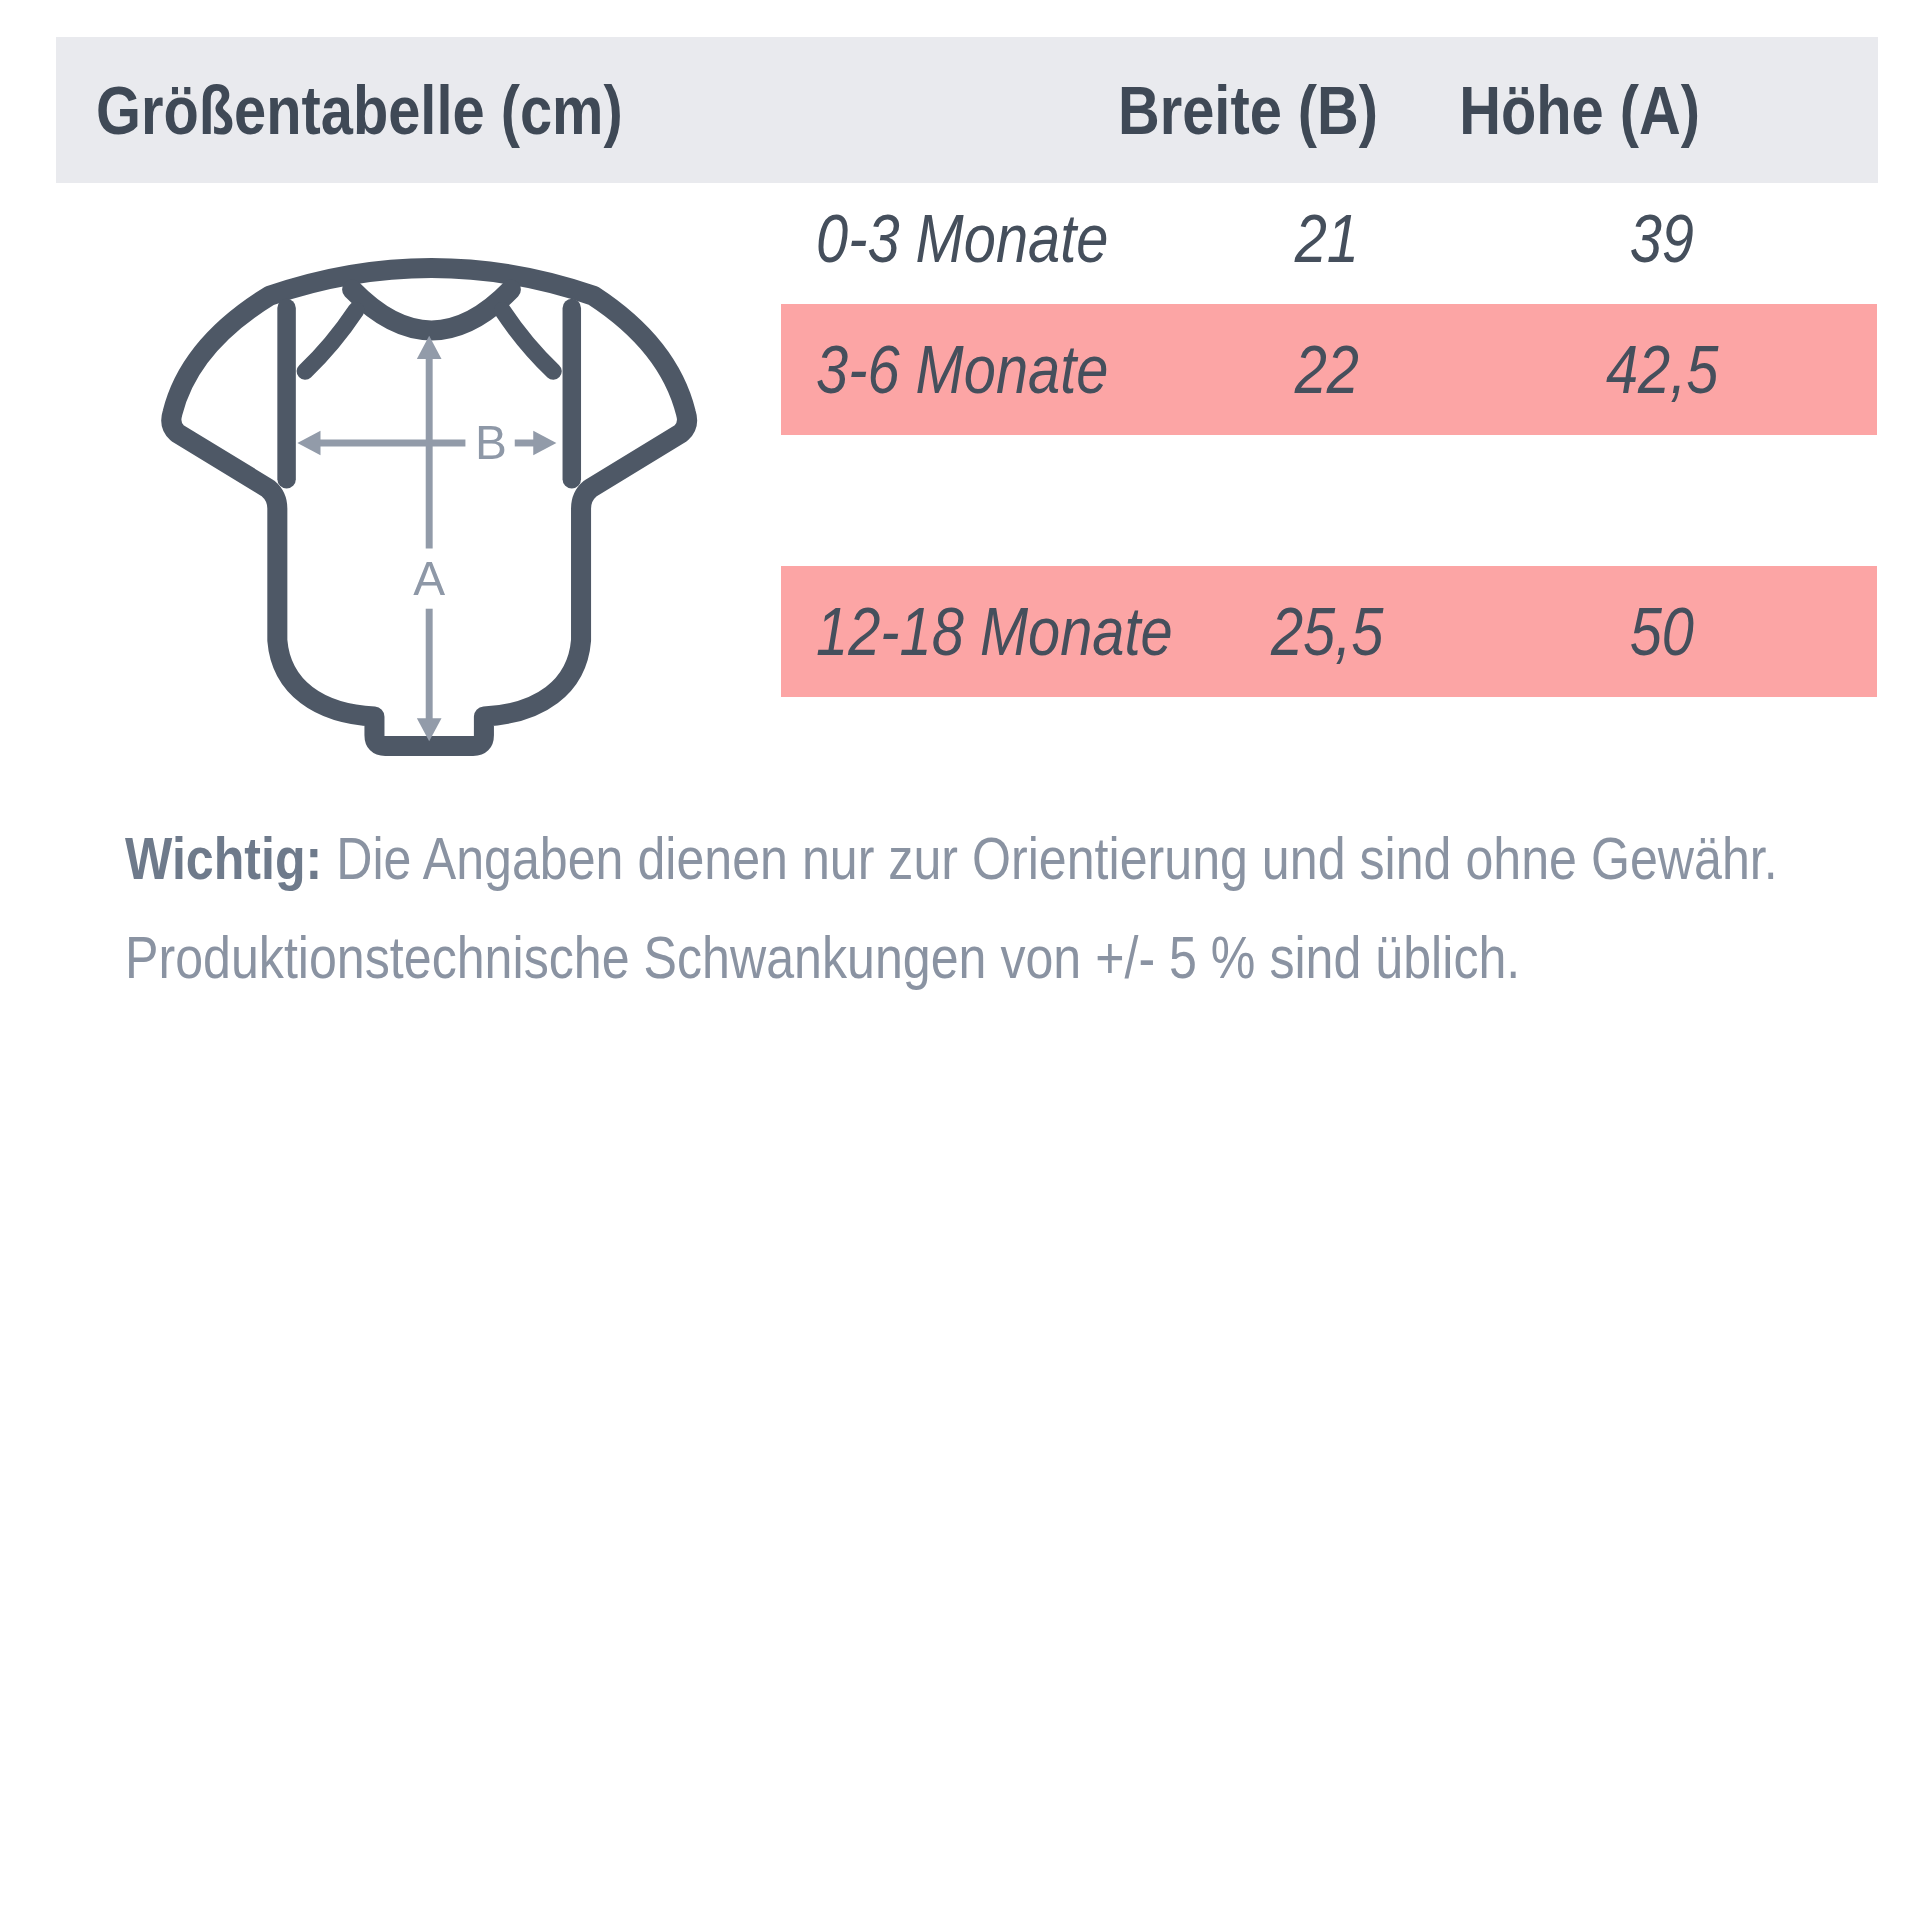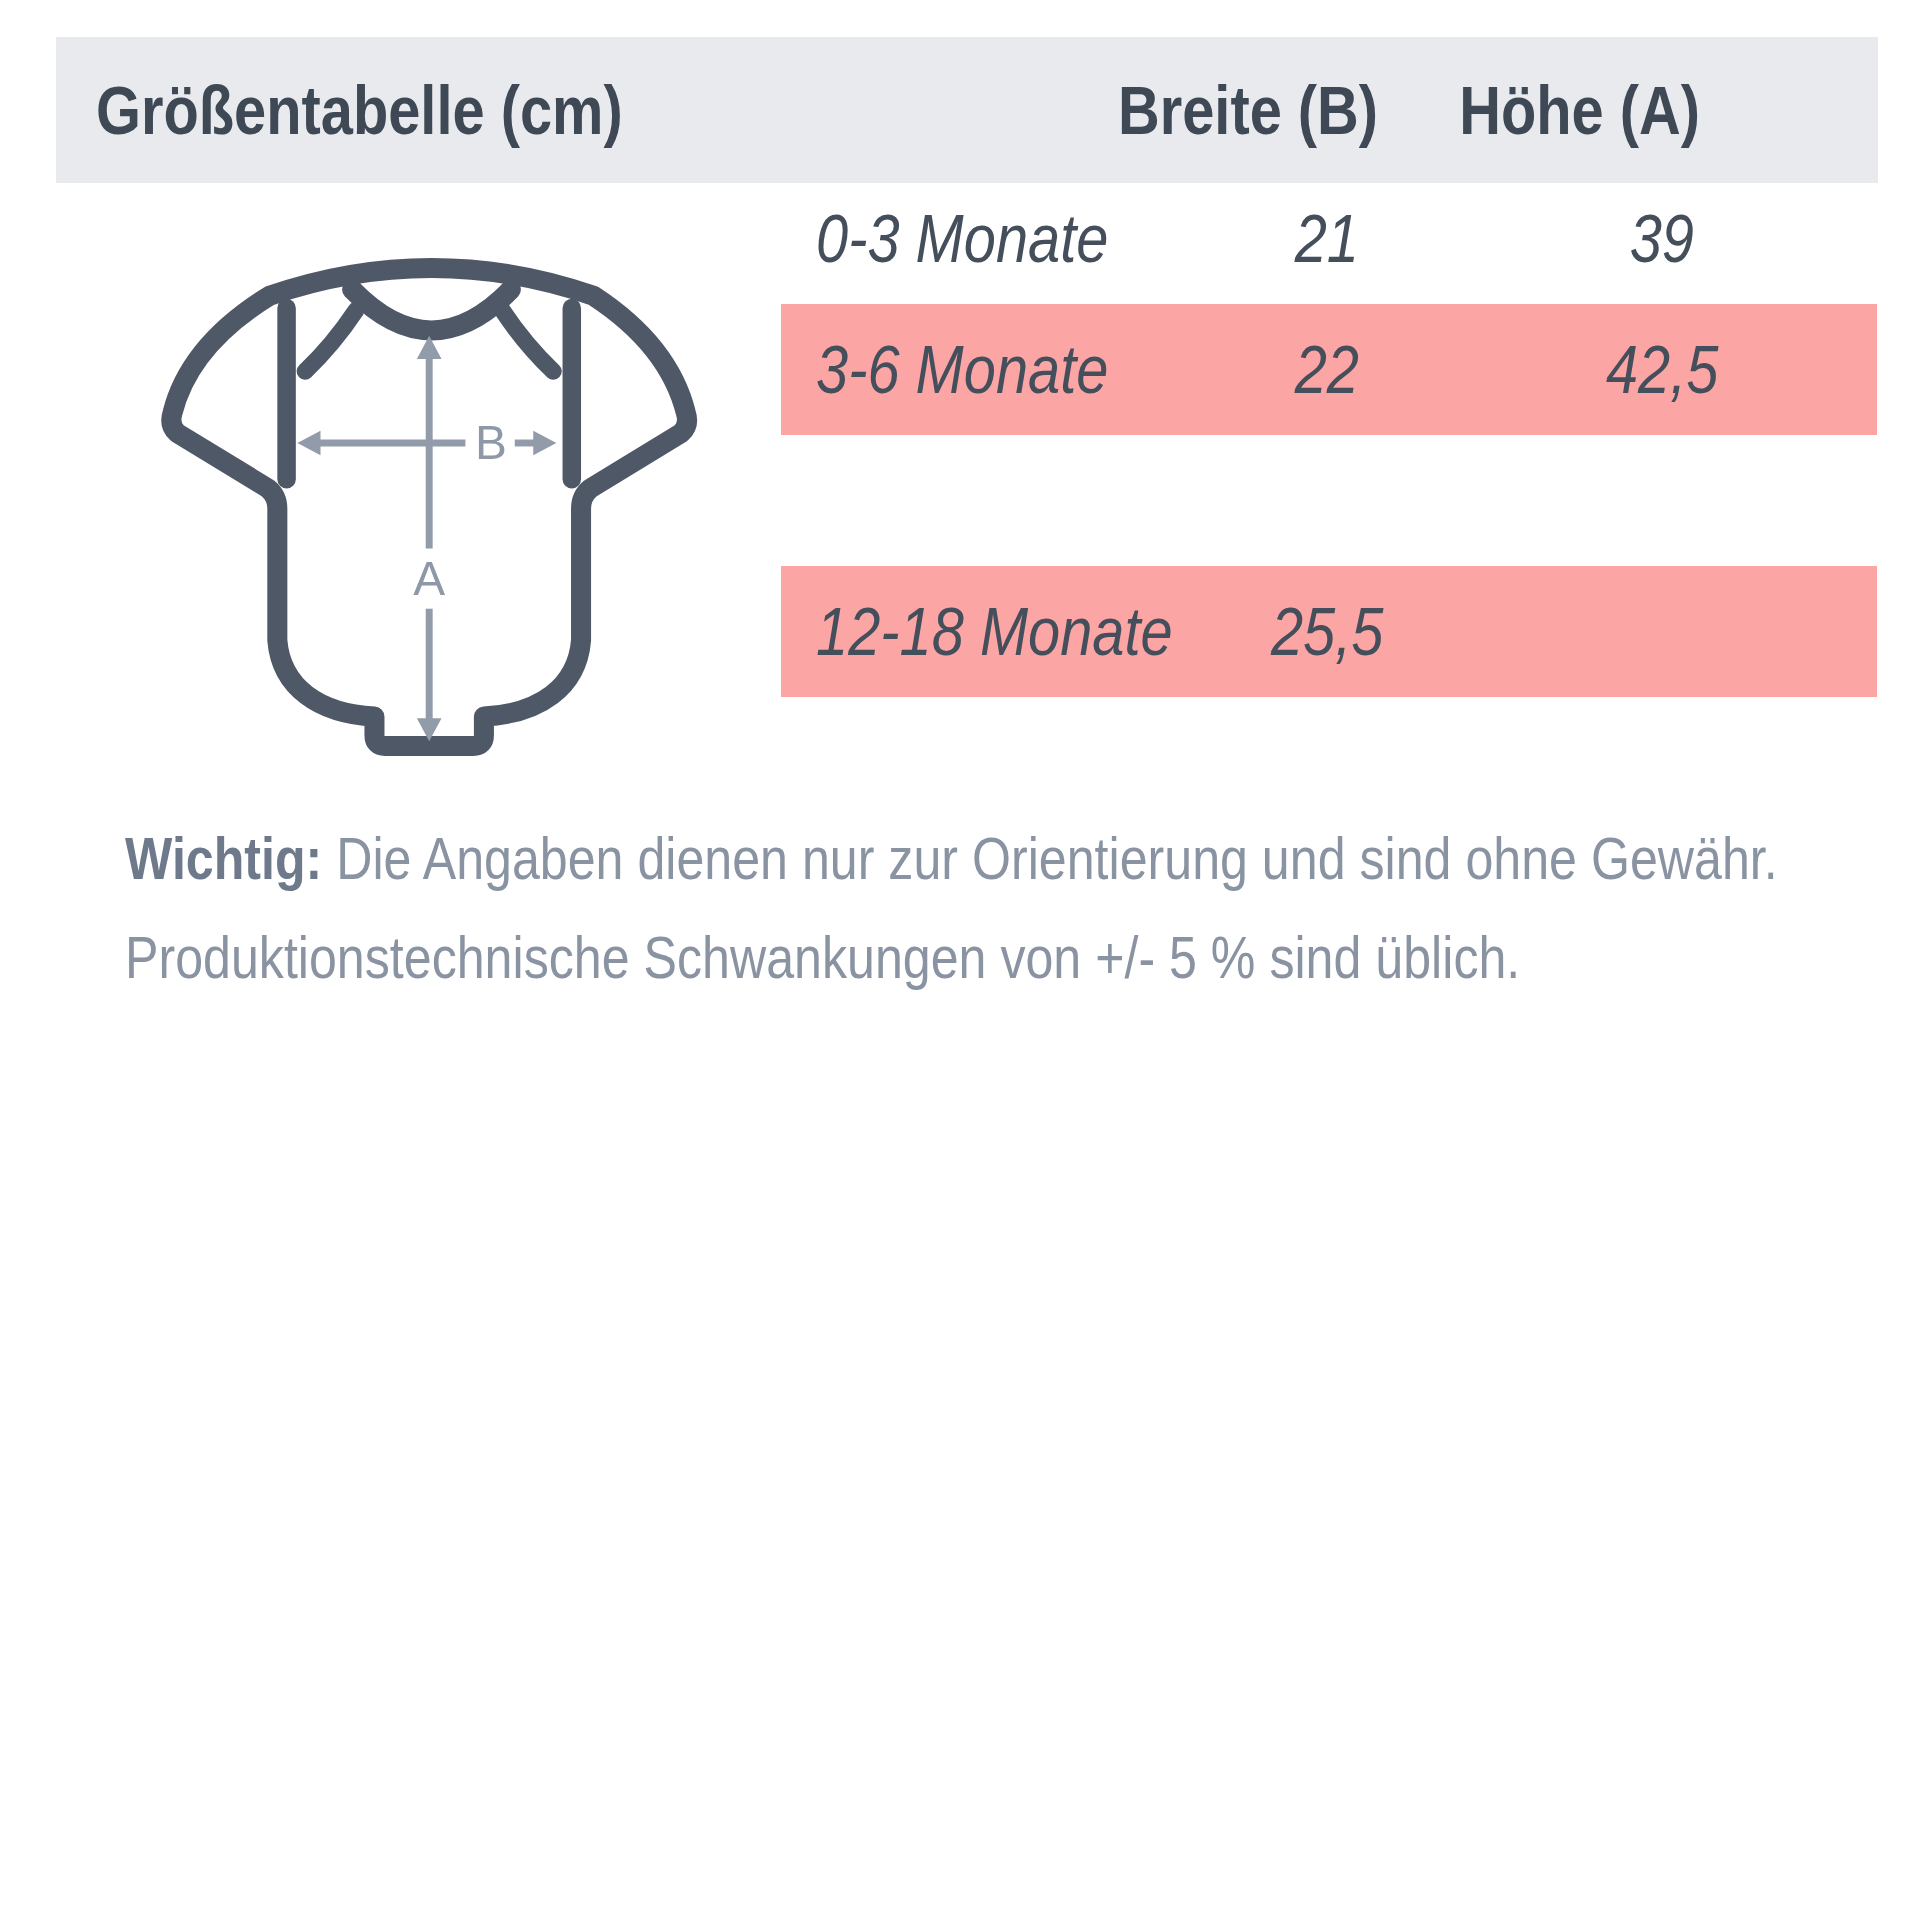--- a/index.html
+++ b/index.html
@@ -135,20 +135,21 @@
     <div class="trow striped" style="top:131px;">
       <span class="cell c-label"><span class="cond">3-6 Monate</span></span>
       <span class="cell c-b"><span class="cond-c">22</span></span>
       <span class="cell c-a"><span class="cond-c">42,5</span></span>
     </div>
 
 
     <div class="trow striped" style="top:393px;">
       <span class="cell c-label"><span class="cond">12-18 Monate</span></span>
       <span class="cell c-b"><span class="cond-c">25,5</span></span>
+      <span class="cell c-a"><span class="cond-c">50</span></span>
     </div>
 
   </div>
 
   <div class="footer-note">
     <div class="footer-line">
       <span class="cond"><span class="bold">Wichtig:</span>&nbsp;<span>Die Angaben dienen nur zur Orientierung und sind ohne Gewähr.</span></span>
     </div>
     <div class="footer-line">
       <span class="cond">Produktionstechnische Schwankungen von +/- 5 % sind üblich.</span>

